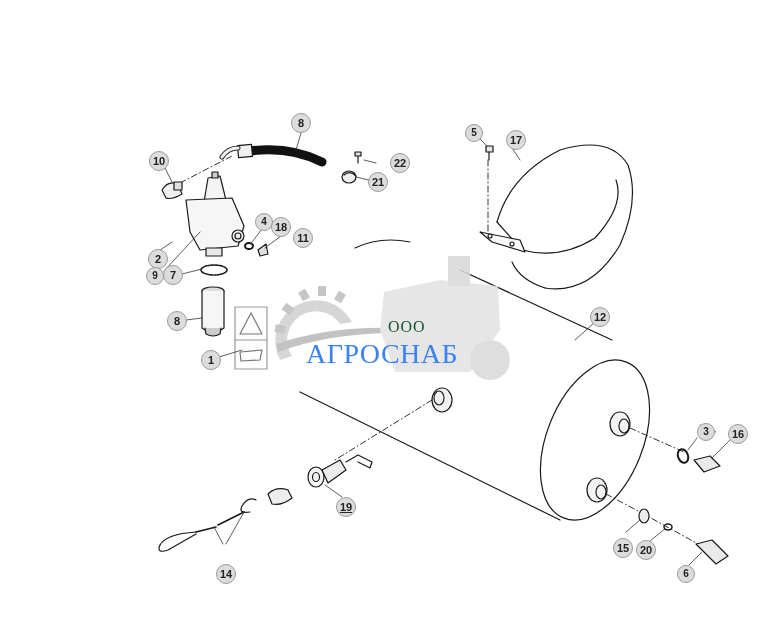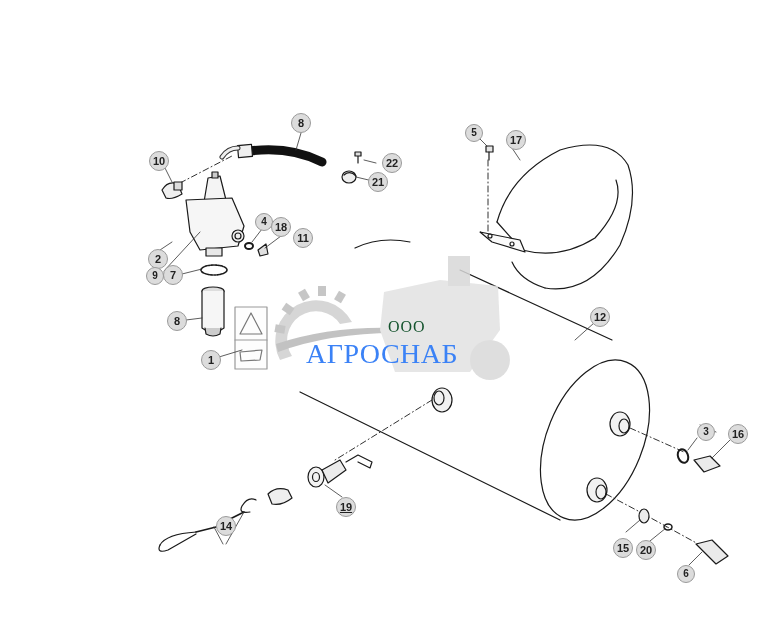--- a/index.html
+++ b/index.html
@@ -185,23 +185,23 @@
   <div class="callout" style="left:264px;top:222px;width:18px;height:18px;margin-left:-9px;margin-top:-9px;font-size:10px;">4</div>
   <div class="callout" style="left:474px;top:133px;width:18px;height:18px;margin-left:-9px;margin-top:-9px;font-size:10px;">5</div>
   <div class="callout" style="left:686px;top:574px;width:18px;height:18px;margin-left:-9px;margin-top:-9px;font-size:10px;">6</div>
   <div class="callout" style="left:173px;top:275px;">7</div>
   <div class="callout" style="left:177px;top:321px;">8</div>
   <div class="callout" style="left:155px;top:276px;width:18px;height:18px;margin-left:-9px;margin-top:-9px;font-size:10px;">9</div>
   <div class="callout" style="left:159px;top:161px;">10</div>
   <div class="callout" style="left:303px;top:238px;">11</div>
   <div class="callout" style="left:600px;top:317px;">12</div>
   <div class="callout" style="left:301px;top:123px;">8</div>
-  <div class="callout" style="left:226px;top:526px;">14</div>
+  <div class="callout" style="left:226px;top:574px;">14</div>
   <div class="callout" style="left:623px;top:548px;">15</div>
   <div class="callout" style="left:738px;top:434px;">16</div>
   <div class="callout" style="left:516px;top:140px;">17</div>
   <div class="callout" style="left:281px;top:227px;">18</div>
   <div class="callout" style="left:346px;top:507px;text-decoration:underline;">19</div>
   <div class="callout" style="left:646px;top:550px;">20</div>
   <div class="callout" style="left:378px;top:182px;text-align:center;">21</div>
-  <div class="callout" style="left:392px;top:163px;text-align:center;">22</div>
+  <div class="callout" style="left:400px;top:163px;text-align:center;">22</div>
 
 </div>
 
 </body></html>

